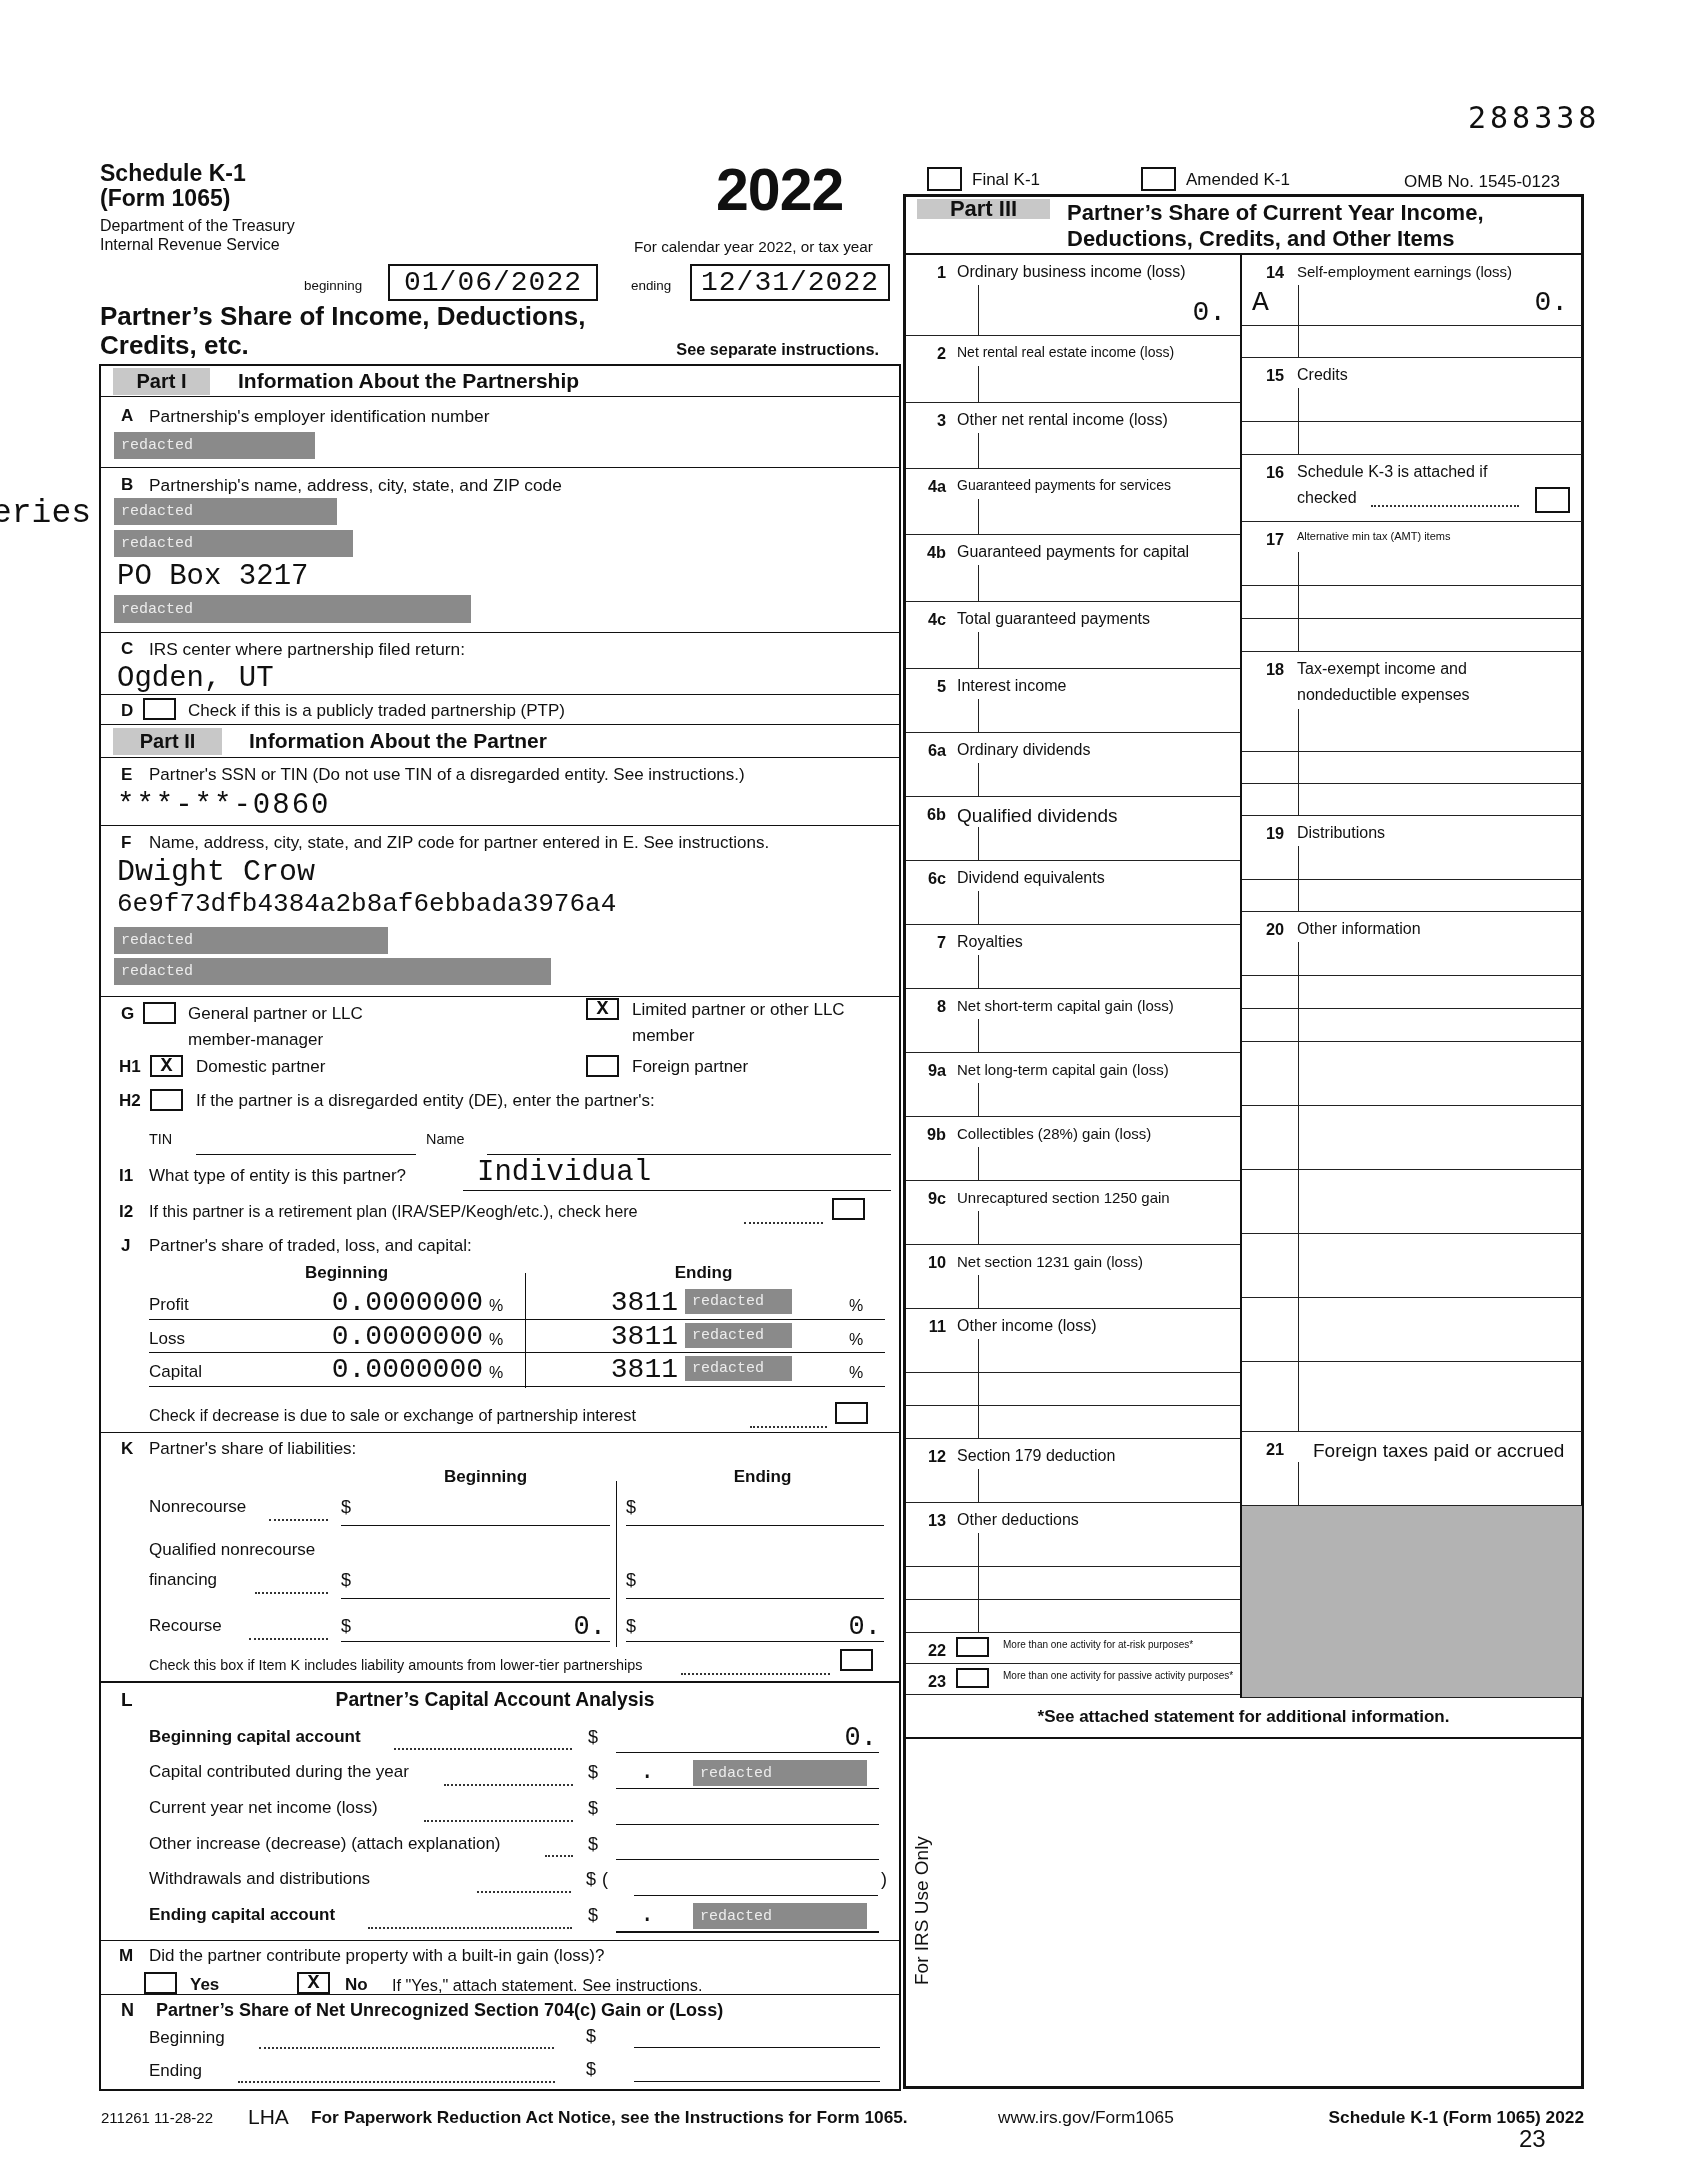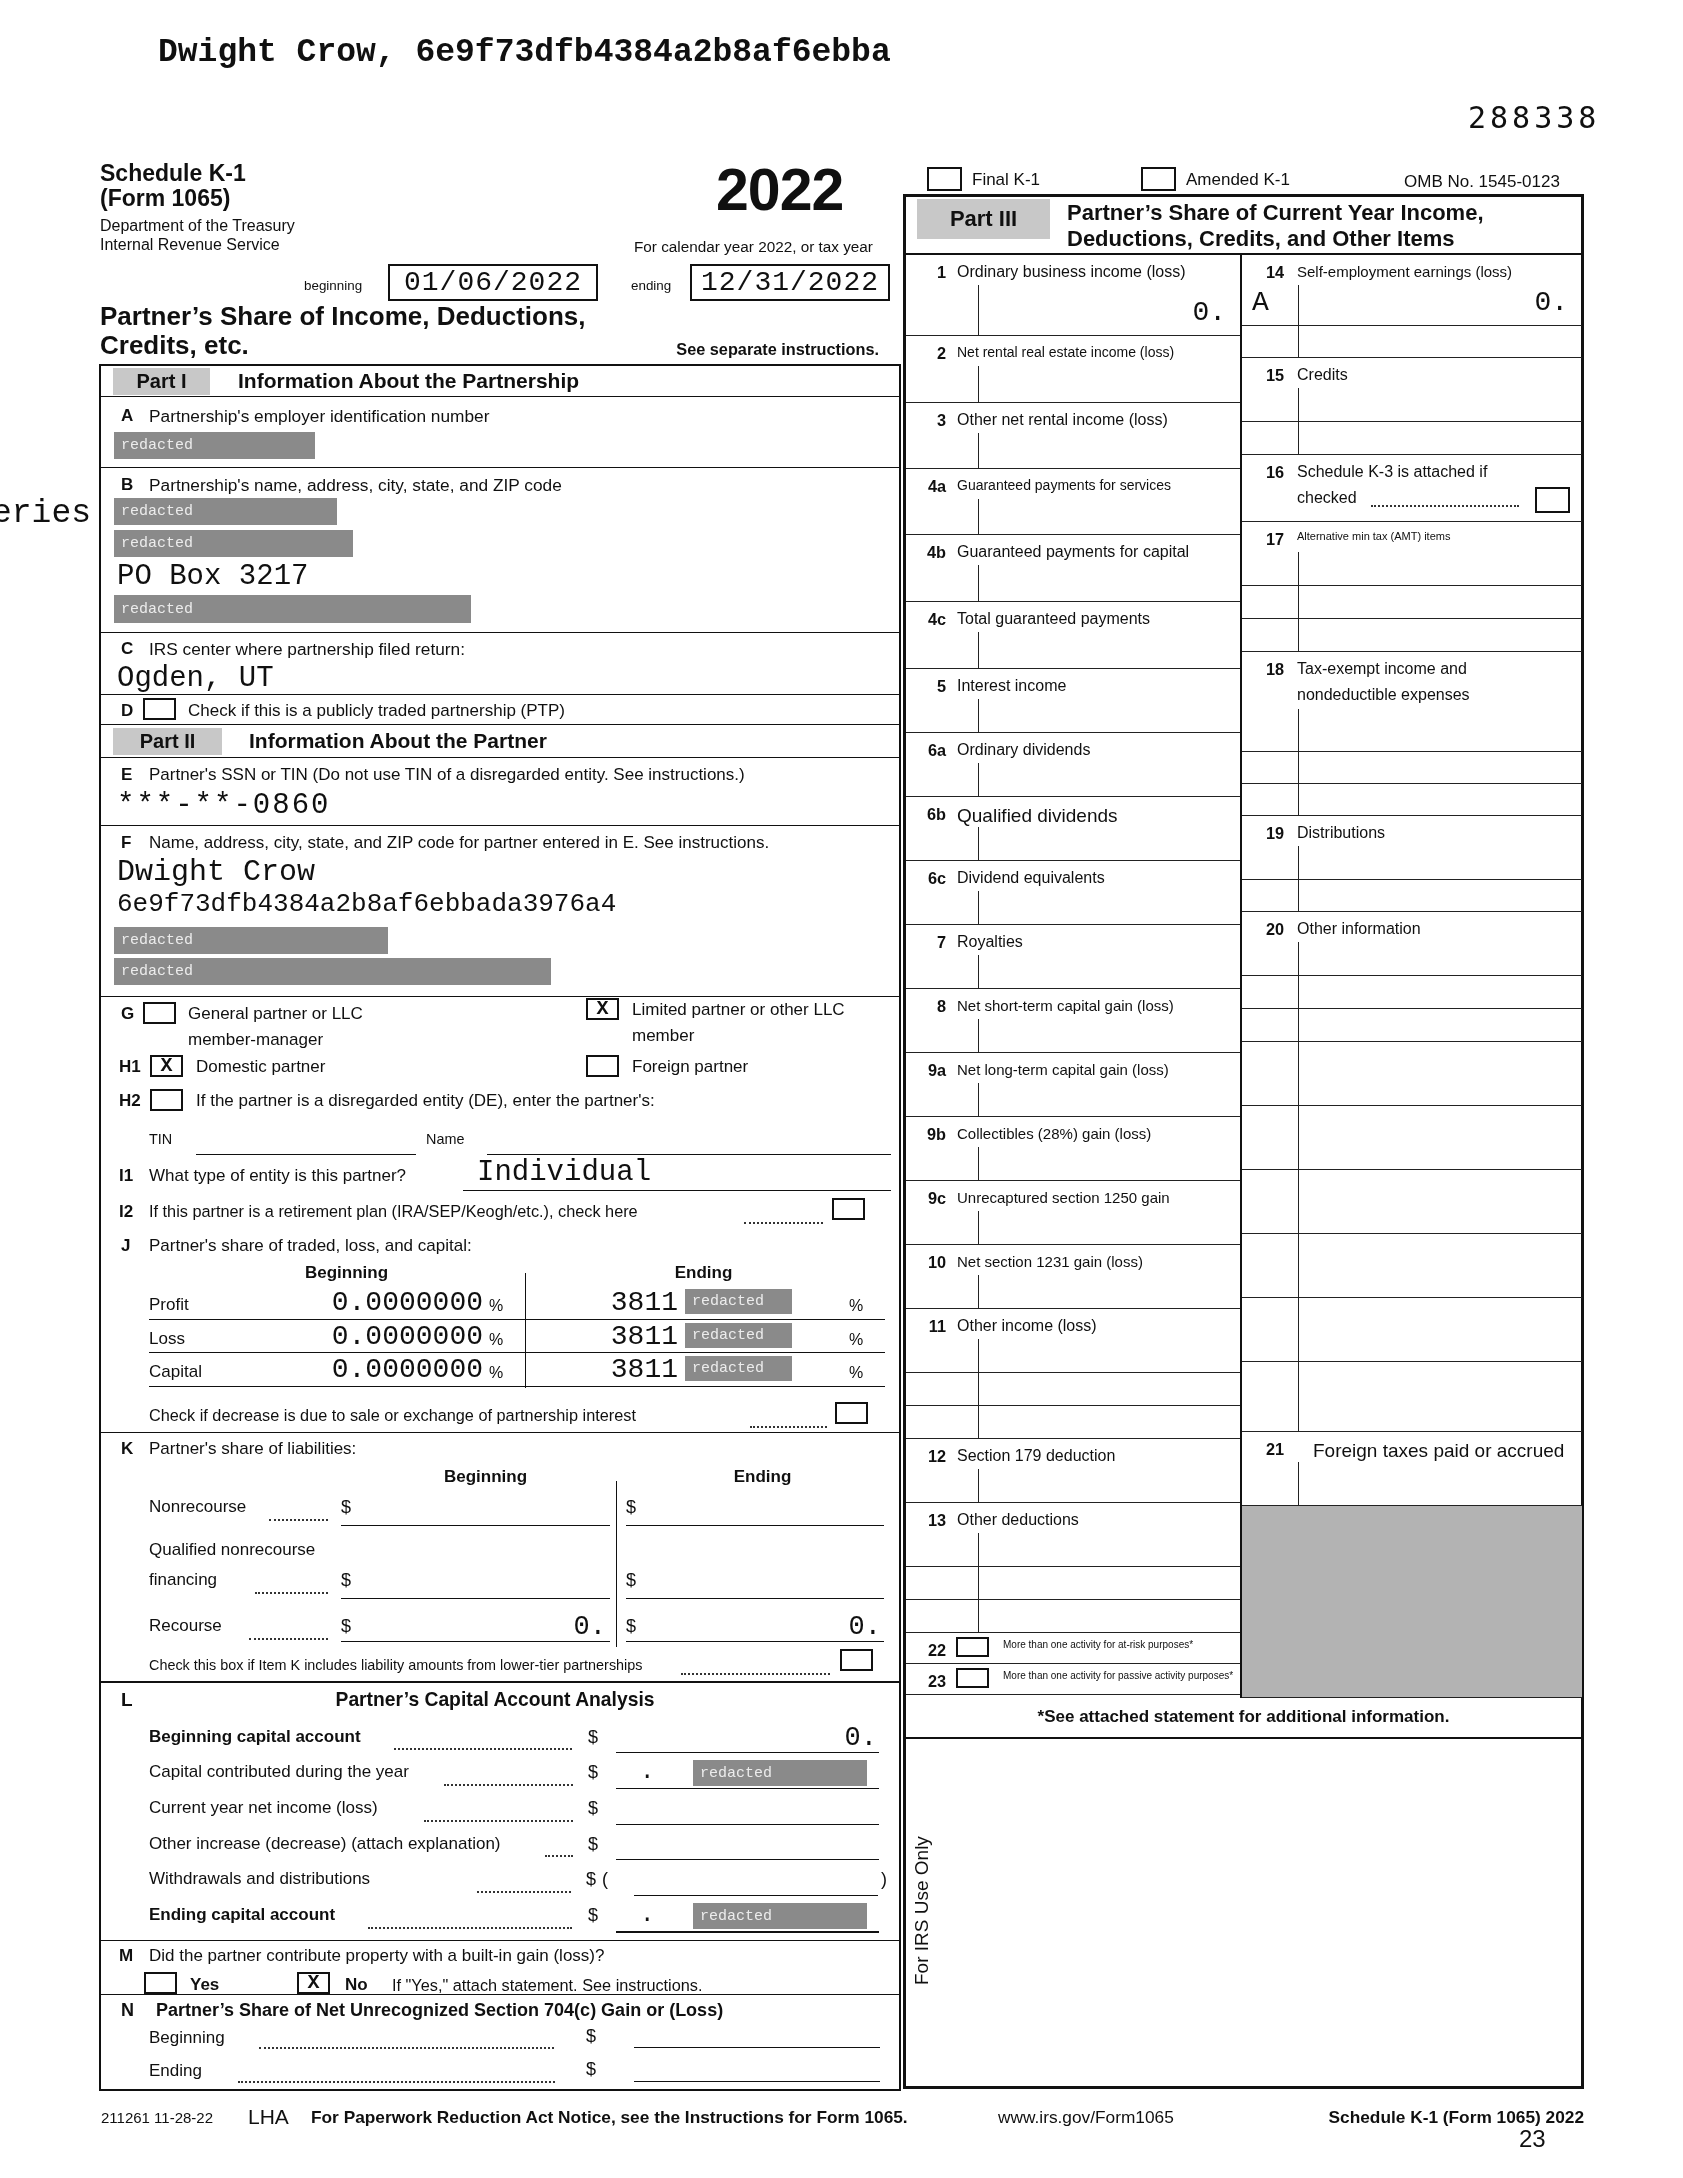--- a/index.html
+++ b/index.html
@@ -39,21 +39,20 @@
   .kbox{right:12px;bottom:8px;width:35px;height:26px}
   .rowcb{left:50px;top:4px;width:33px;height:20px}
   .gchklabel{position:absolute;left:97px;top:6px;font-size:10px;white-space:nowrap}
   .vert{position:absolute;writing-mode:vertical-rl;transform:rotate(180deg);text-align:center}
 </style>
 </head>
 <body>
 
 <div id="page">
 
-  <div class="a mono b" style="left:158px;top:34px;font-size:33px">Dwight Crow, 6e9f73dfb4384a2b8af6ebba</div>
   <div class="a mono" style="left:1468px;top:100px;font-size:30px;letter-spacing:4px;font-family:'DejaVu Sans Mono',monospace">288338</div>
   <div class="a mono" style="left:-8px;top:495px;font-size:33px">eries</div>
 
   <div class="a b" style="left:100px;top:160px;font-size:23px">Schedule K-1</div>
   <div class="a b" style="left:100px;top:185px;font-size:23px">(Form 1065)</div>
   <div class="a" style="left:100px;top:217px;font-size:16px">Department of the Treasury</div>
   <div class="a" style="left:100px;top:236px;font-size:16px">Internal Revenue Service</div>
   <div class="a b" style="left:716px;top:156px;font-size:59px;letter-spacing:-1px">2022</div>
   <div class="a" style="left:634px;top:238px;font-size:15.3px">For calendar year 2022, or tax year</div>
   <div class="a" style="left:304px;top:278px;font-size:13.4px">beginning</div>
@@ -272,21 +271,21 @@
   <div class="a" style="left:149px;top:2028px;font-size:17px">Beginning</div>
   <div class="dots" style="left:259px;top:2047px;width:295px"></div>
   <div class="a" style="left:586px;top:2026px;font-size:18px">$</div>
   <div class="ln" style="left:634px;top:2047px;width:246px"></div>
   <div class="a" style="left:149px;top:2061px;font-size:17px">Ending</div>
   <div class="dots" style="left:238px;top:2081px;width:317px"></div>
   <div class="a" style="left:586px;top:2059px;font-size:18px">$</div>
   <div class="ln" style="left:634px;top:2081px;width:246px"></div>
 
   <div id="p3box" style="left:903px;top:194px;width:681px;height:1895px"></div>
-  <div class="graylab" style="left:917px;top:199px;width:133px;height:40px;font-size:22px">Part III</div>
+  <div class="graylab" style="left:917px;top:199px;width:133px;height:20px;font-size:22px">Part III</div>
   <div class="a b" style="left:1067px;top:200px;font-size:22px">Partner’s Share of Current Year Income,</div>
   <div class="a b" style="left:1067px;top:226px;font-size:22px">Deductions, Credits, and Other Items</div>
   <div class="hl" style="left:903px;top:253px;width:681px;border-top-width:2.5px"></div>
 
   <div id="p3-left" style="left:906px;top:255px;width:334px">
       <div class="grow" style="height: 81px;">
         <span class="gnum">1</span>
         <span class="glabel" style="font-size: 16px;">Ordinary business income (loss)</span>
         <div class="gtick" style="top: 30px;"></div>
         <span class="gval mono">0.</span>

